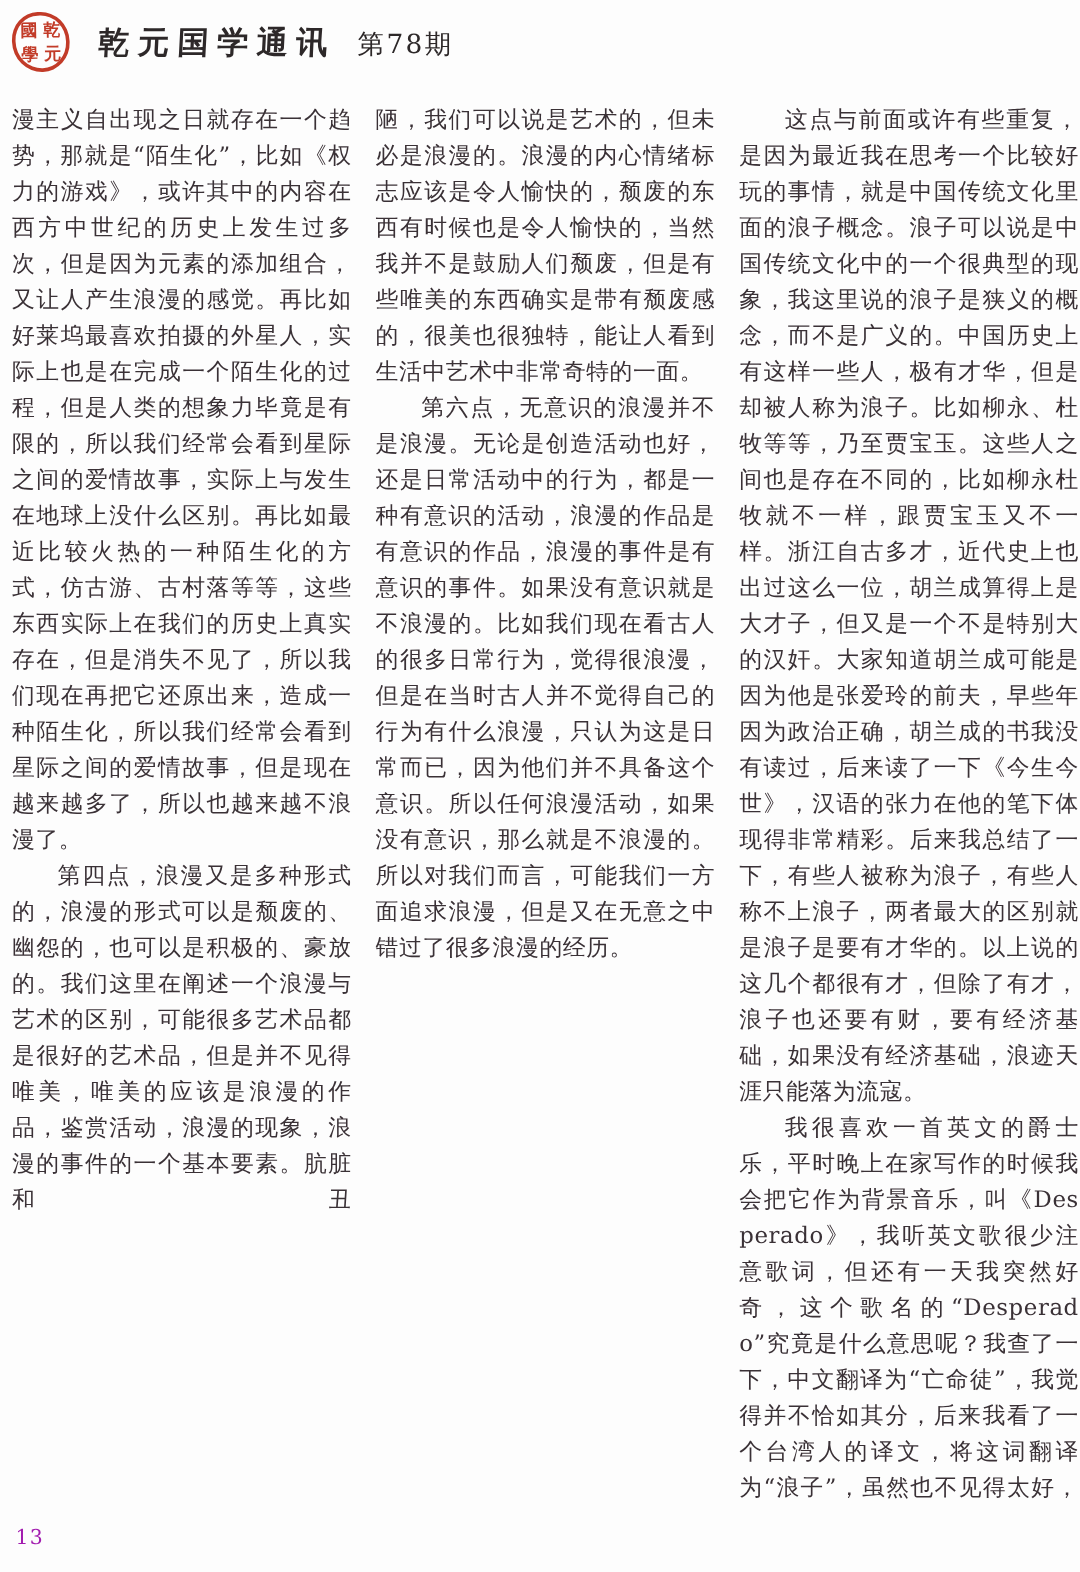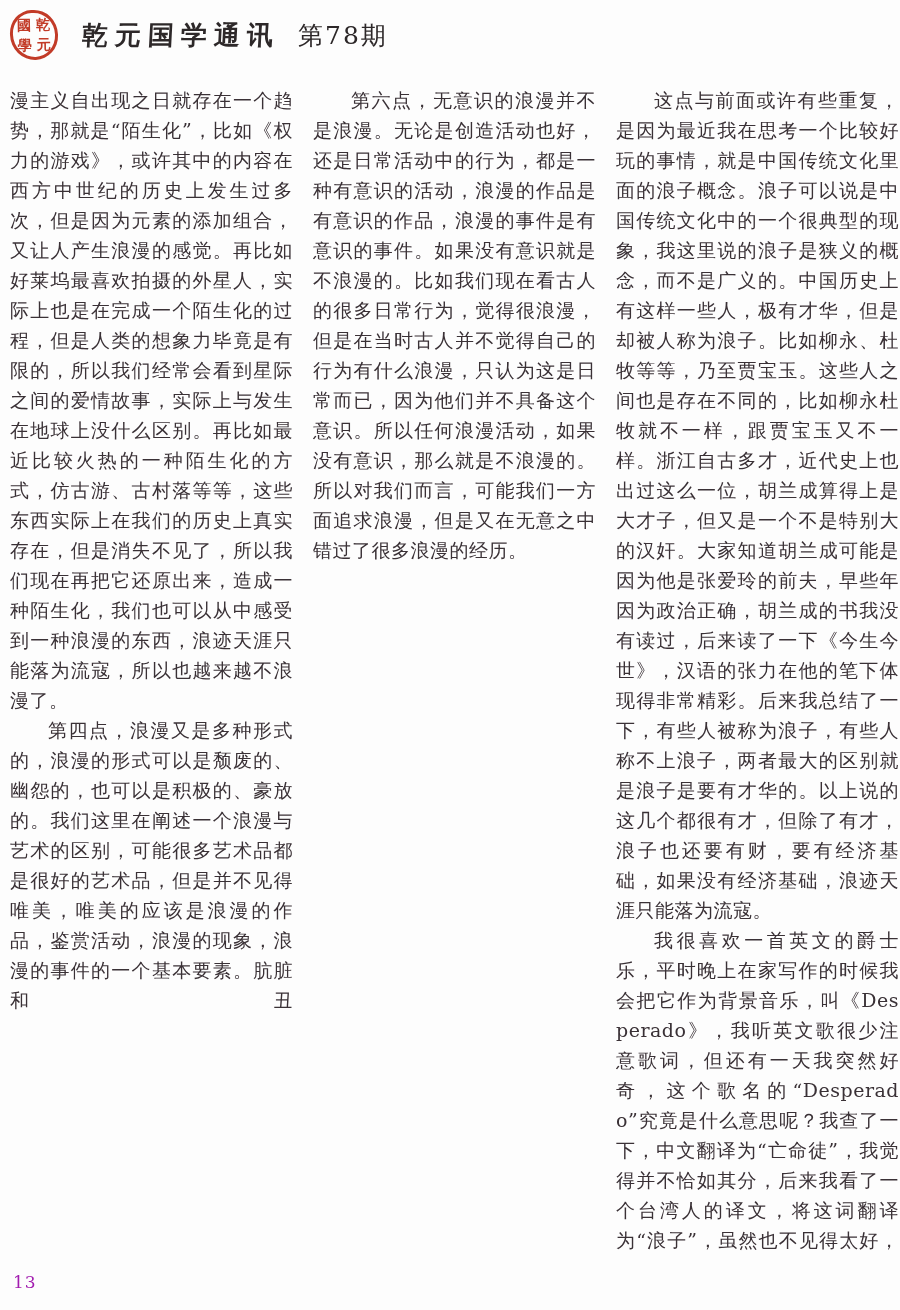--- a/index.html
+++ b/index.html
@@ -46,21 +46,21 @@
     gap: 18px;
     color: #2d2829;
   }
   .journal-title {
     font-size: 26px;
     letter-spacing: 7px;
     font-weight: 600;
     transform: skewX(-3deg);
   }
   .issue-number {
-    font-size: 25px;
+    font-size: 22px;
     letter-spacing: 2px;
     text-align: right;
   }
 
   
   .columns {
     position: absolute;
     top: 85px; left: 10px; right: 7px;
     display: flex;
     gap: 20px;
@@ -106,25 +106,26 @@
     </div>
     <div class="title-group">
       <span class="journal-title">乾元国学通讯</span>
       <span class="issue-number">第78期</span>
     </div>
   </header>
 
   <main class="columns">
 
     <section class="col">
-      <p class="">漫主义自出现之日就存在一个趋势，那就是“陌生化”，比如《权力的游戏》，或许其中的内容在西方中世纪的历史上发生过多次，但是因为元素的添加组合，又让人产生浪漫的感觉。再比如好莱坞最喜欢拍摄的外星人，实际上也是在完成一个陌生化的过程，但是人类的想象力毕竟是有限的，所以我们经常会看到星际之间的爱情故事，实际上与发生在地球上没什么区别。再比如最近比较火热的一种陌生化的方式，仿古游、古村落等等，这些东西实际上在我们的历史上真实存在，但是消失不见了，所以我们现在再把它还原出来，造成一种陌生化，我们也可以从中感受到一种浪漫的东西，浪迹天涯只能落为流寇，所以也越来越不浪漫了。</p>
+      <p class="">漫主义自出现之日就存在一个趋势，那就是“陌生化”，比如《权力的游戏》，或许其中的内容在西方中世纪的历史上发生过多次，但是因为元素的添加组合，又让人产生浪漫的感觉。再比如好莱坞最喜欢拍摄的外星人，实际上也是在完成一个陌生化的过程，但是人类的想象力毕竟是有限的，所以我们经常会看到星际之间的爱情故事，实际上与发生在地球上没什么区别。再比如最近比较火热的一种陌生化的方式，仿古游、古村落等等，这些东西实际上在我们的历史上真实存在，但是消失不见了，所以我们现在再把它还原出来，造成一种陌生化，所以我们经常会看到星际之间的爱情故事，但是现在越来越多了，所以也越来越不浪漫了。</p>
       <p class="indent flow">第四点，浪漫又是多种形式的，浪漫的形式可以是颓废的、幽怨的，也可以是积极的、豪放的。我们这里在阐述一个浪漫与艺术的区别，可能很多艺术品都是很好的艺术品，但是并不见得唯美，唯美的应该是浪漫的作品，鉴赏活动，浪漫的现象，浪漫的事件的一个基本要素。肮脏和丑</p>
     </section>
 
     <section class="col">
+      <p class="">陋，我们可以说是艺术的，但未必是浪漫的。浪漫的内心情绪标志应该是令人愉快的，颓废的东西有时候也是令人愉快的，当然我并不是鼓励人们颓废，但是有些唯美的东西确实是带有颓废感的，很美也很独特，能让人看到生活中艺术中非常奇特的一面。</p>
       <p class="indent">第六点，无意识的浪漫并不是浪漫。无论是创造活动也好，还是日常活动中的行为，都是一种有意识的活动，浪漫的作品是有意识的作品，浪漫的事件是有意识的事件。如果没有意识就是不浪漫的。比如我们现在看古人的很多日常行为，觉得很浪漫，但是在当时古人并不觉得自己的行为有什么浪漫，只认为这是日常而已，因为他们并不具备这个意识。所以任何浪漫活动，如果没有意识，那么就是不浪漫的。所以对我们而言，可能我们一方面追求浪漫，但是又在无意之中错过了很多浪漫的经历。</p>
 
     </section>
 
     <section class="col">
       <p class="indent">这点与前面或许有些重复，是因为最近我在思考一个比较好玩的事情，就是中国传统文化里面的浪子概念。浪子可以说是中国传统文化中的一个很典型的现象，我这里说的浪子是狭义的概念，而不是广义的。中国历史上有这样一些人，极有才华，但是却被人称为浪子。比如柳永、杜牧等等，乃至贾宝玉。这些人之间也是存在不同的，比如柳永杜牧就不一样，跟贾宝玉又不一样。浙江自古多才，近代史上也出过这么一位，胡兰成算得上是大才子，但又是一个不是特别大的汉奸。大家知道胡兰成可能是因为他是张爱玲的前夫，早些年因为政治正确，胡兰成的书我没有读过，后来读了一下《今生今世》，汉语的张力在他的笔下体现得非常精彩。后来我总结了一下，有些人被称为浪子，有些人称不上浪子，两者最大的区别就是浪子是要有才华的。以上说的这几个都很有才，但除了有才，浪子也还要有财，要有经济基础，如果没有经济基础，浪迹天涯只能落为流寇。</p>
       <p class="indent flow">我很喜欢一首英文的爵士乐，平时晚上在家写作的时候我会把它作为背景音乐，叫《Desperado》，我听英文歌很少注意歌词，但还有一天我突然好奇，这个歌名的“Desperado”究竟是什么意思呢？我查了一下，中文翻译为“亡命徒”，我觉得并不恰如其分，后来我看了一个台湾人的译文，将这词翻译为“浪子”，虽然也不见得太好，但是其中的意味表达出来了。实际上这首歌描写的就是漂泊，就是黄燎宇老师所说的那种不断追求新的东西，新的体验，不愿意安定下来的感觉。或者这首歌描写对象不一定是一个艺术</p>
     </section>
 
   </main>

